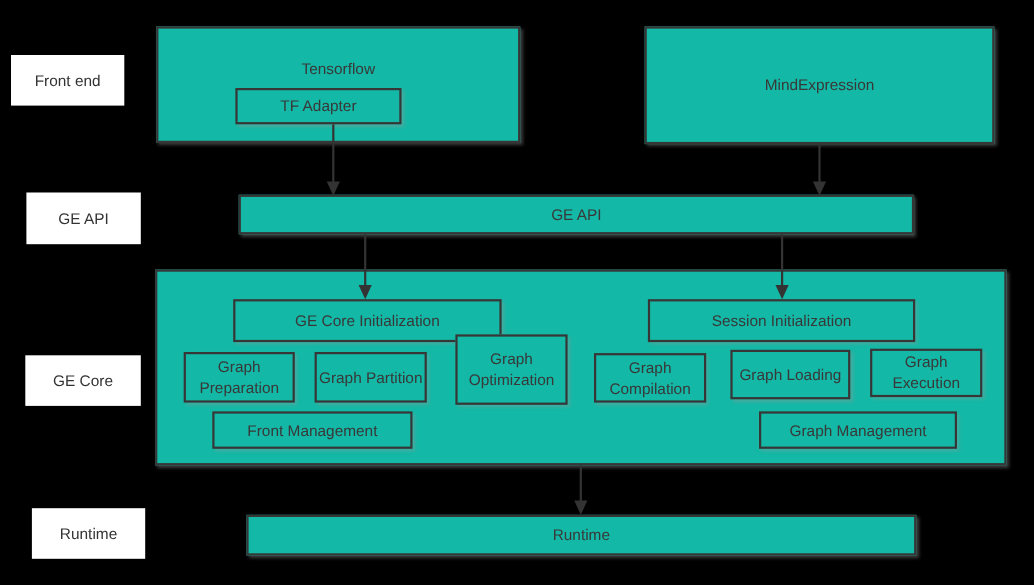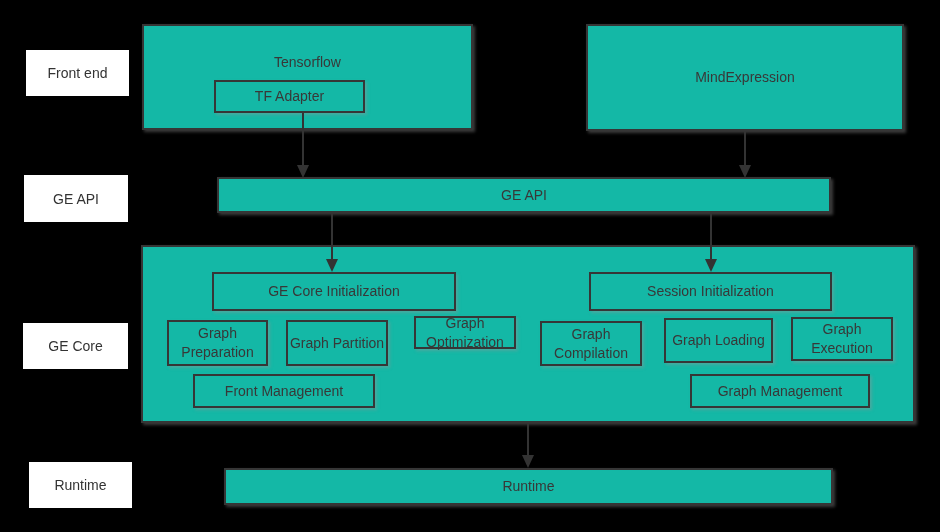--- a/index.html
+++ b/index.html
@@ -54,39 +54,39 @@
     border-left: 6px solid transparent;
     border-right: 6px solid transparent;
     border-top: 13px solid #333333;
   }
 </style>
 </head>
 <body>
 
 <div class="stage">
 
-  <div class="side-label" style="left:26px; top:50px; width:103px; height:46px;">Front end</div>
+  <div class="side-label" style="left:10px; top:50px; width:103px; height:46px;">Front end</div>
   <div class="side-label" style="left:24px; top:175px; width:104px; height:47px;">GE API</div>
   <div class="side-label" style="left:23px; top:323px; width:105px; height:46px;">GE Core</div>
   <div class="side-label" style="left:29px; top:462px; width:103px; height:46px;">Runtime</div>
 
   <div class="box top-text" style="left:142px; top:24px; width:331px; height:106px;">Tensorflow</div>
   <div class="box" style="left:214px; top:80px; width:151px; height:33px;">TF Adapter</div>
   <div class="box" style="left:586px; top:24px; width:318px; height:107px;">MindExpression</div>
 
   <div class="box" style="left:217px; top:177px; width:614px; height:36px;">GE API</div>
 
   <div class="box container-box" style="left:141px; top:245px; width:774px; height:178px;"></div>
 
   <div class="box" style="left:212px; top:272px; width:244px; height:39px;">GE Core Initialization</div>
   <div class="box" style="left:589px; top:272px; width:243px; height:39px;">Session Initialization</div>
 
   <div class="box" style="left:167px; top:320px; width:101px; height:46px;">Graph Preparation</div>
   <div class="box" style="left:286px; top:320px; width:102px; height:46px;">Graph Partition</div>
-  <div class="box" style="left:414px; top:316px; width:102px; height:33px;">Graph Optimization</div>
+  <div class="box" style="left:414px; top:304px; width:102px; height:64px;">Graph Optimization</div>
   <div class="box" style="left:540px; top:321px; width:102px; height:45px;">Graph Compilation</div>
   <div class="box" style="left:664px; top:318px; width:109px; height:45px;">Graph Loading</div>
   <div class="box" style="left:791px; top:317px; width:102px; height:44px;">Graph Execution</div>
 
   <div class="box" style="left:193px; top:374px; width:182px; height:34px;">Front Management</div>
   <div class="box" style="left:690px; top:374px; width:180px; height:34px;">Graph Management</div>
 
   <div class="box" style="left:224px; top:468px; width:609px; height:37px;">Runtime</div>
 
   <div>

